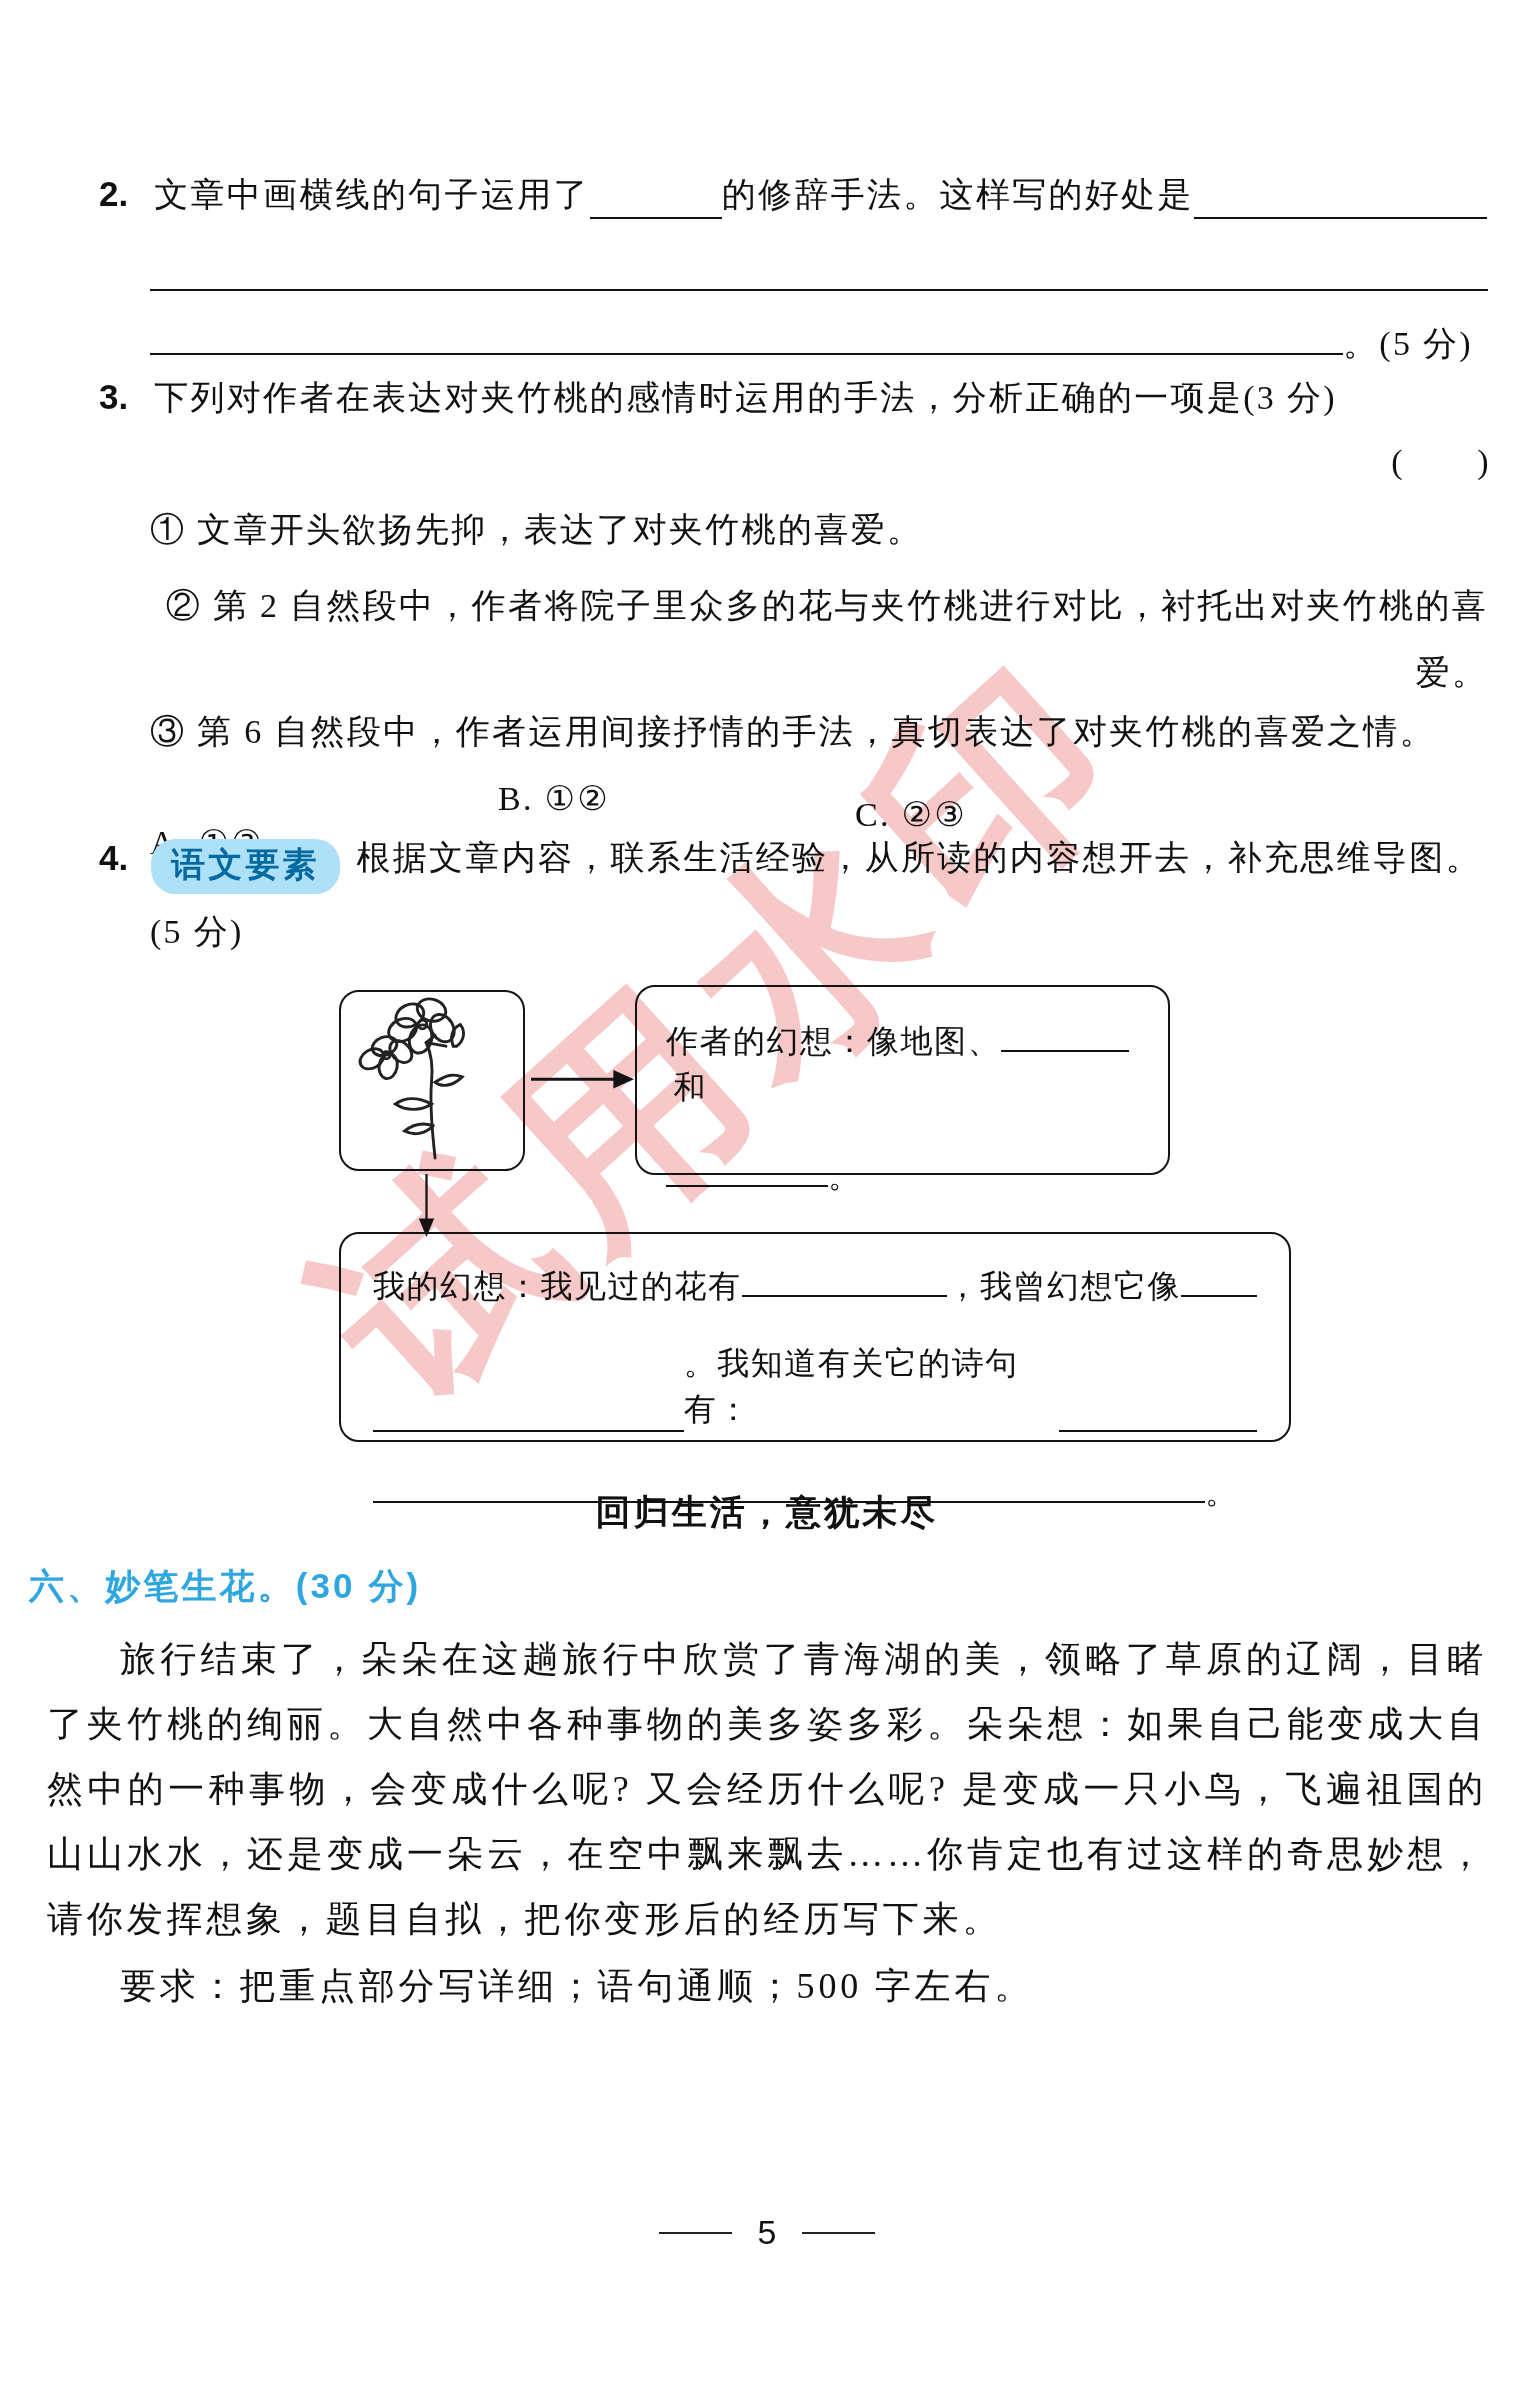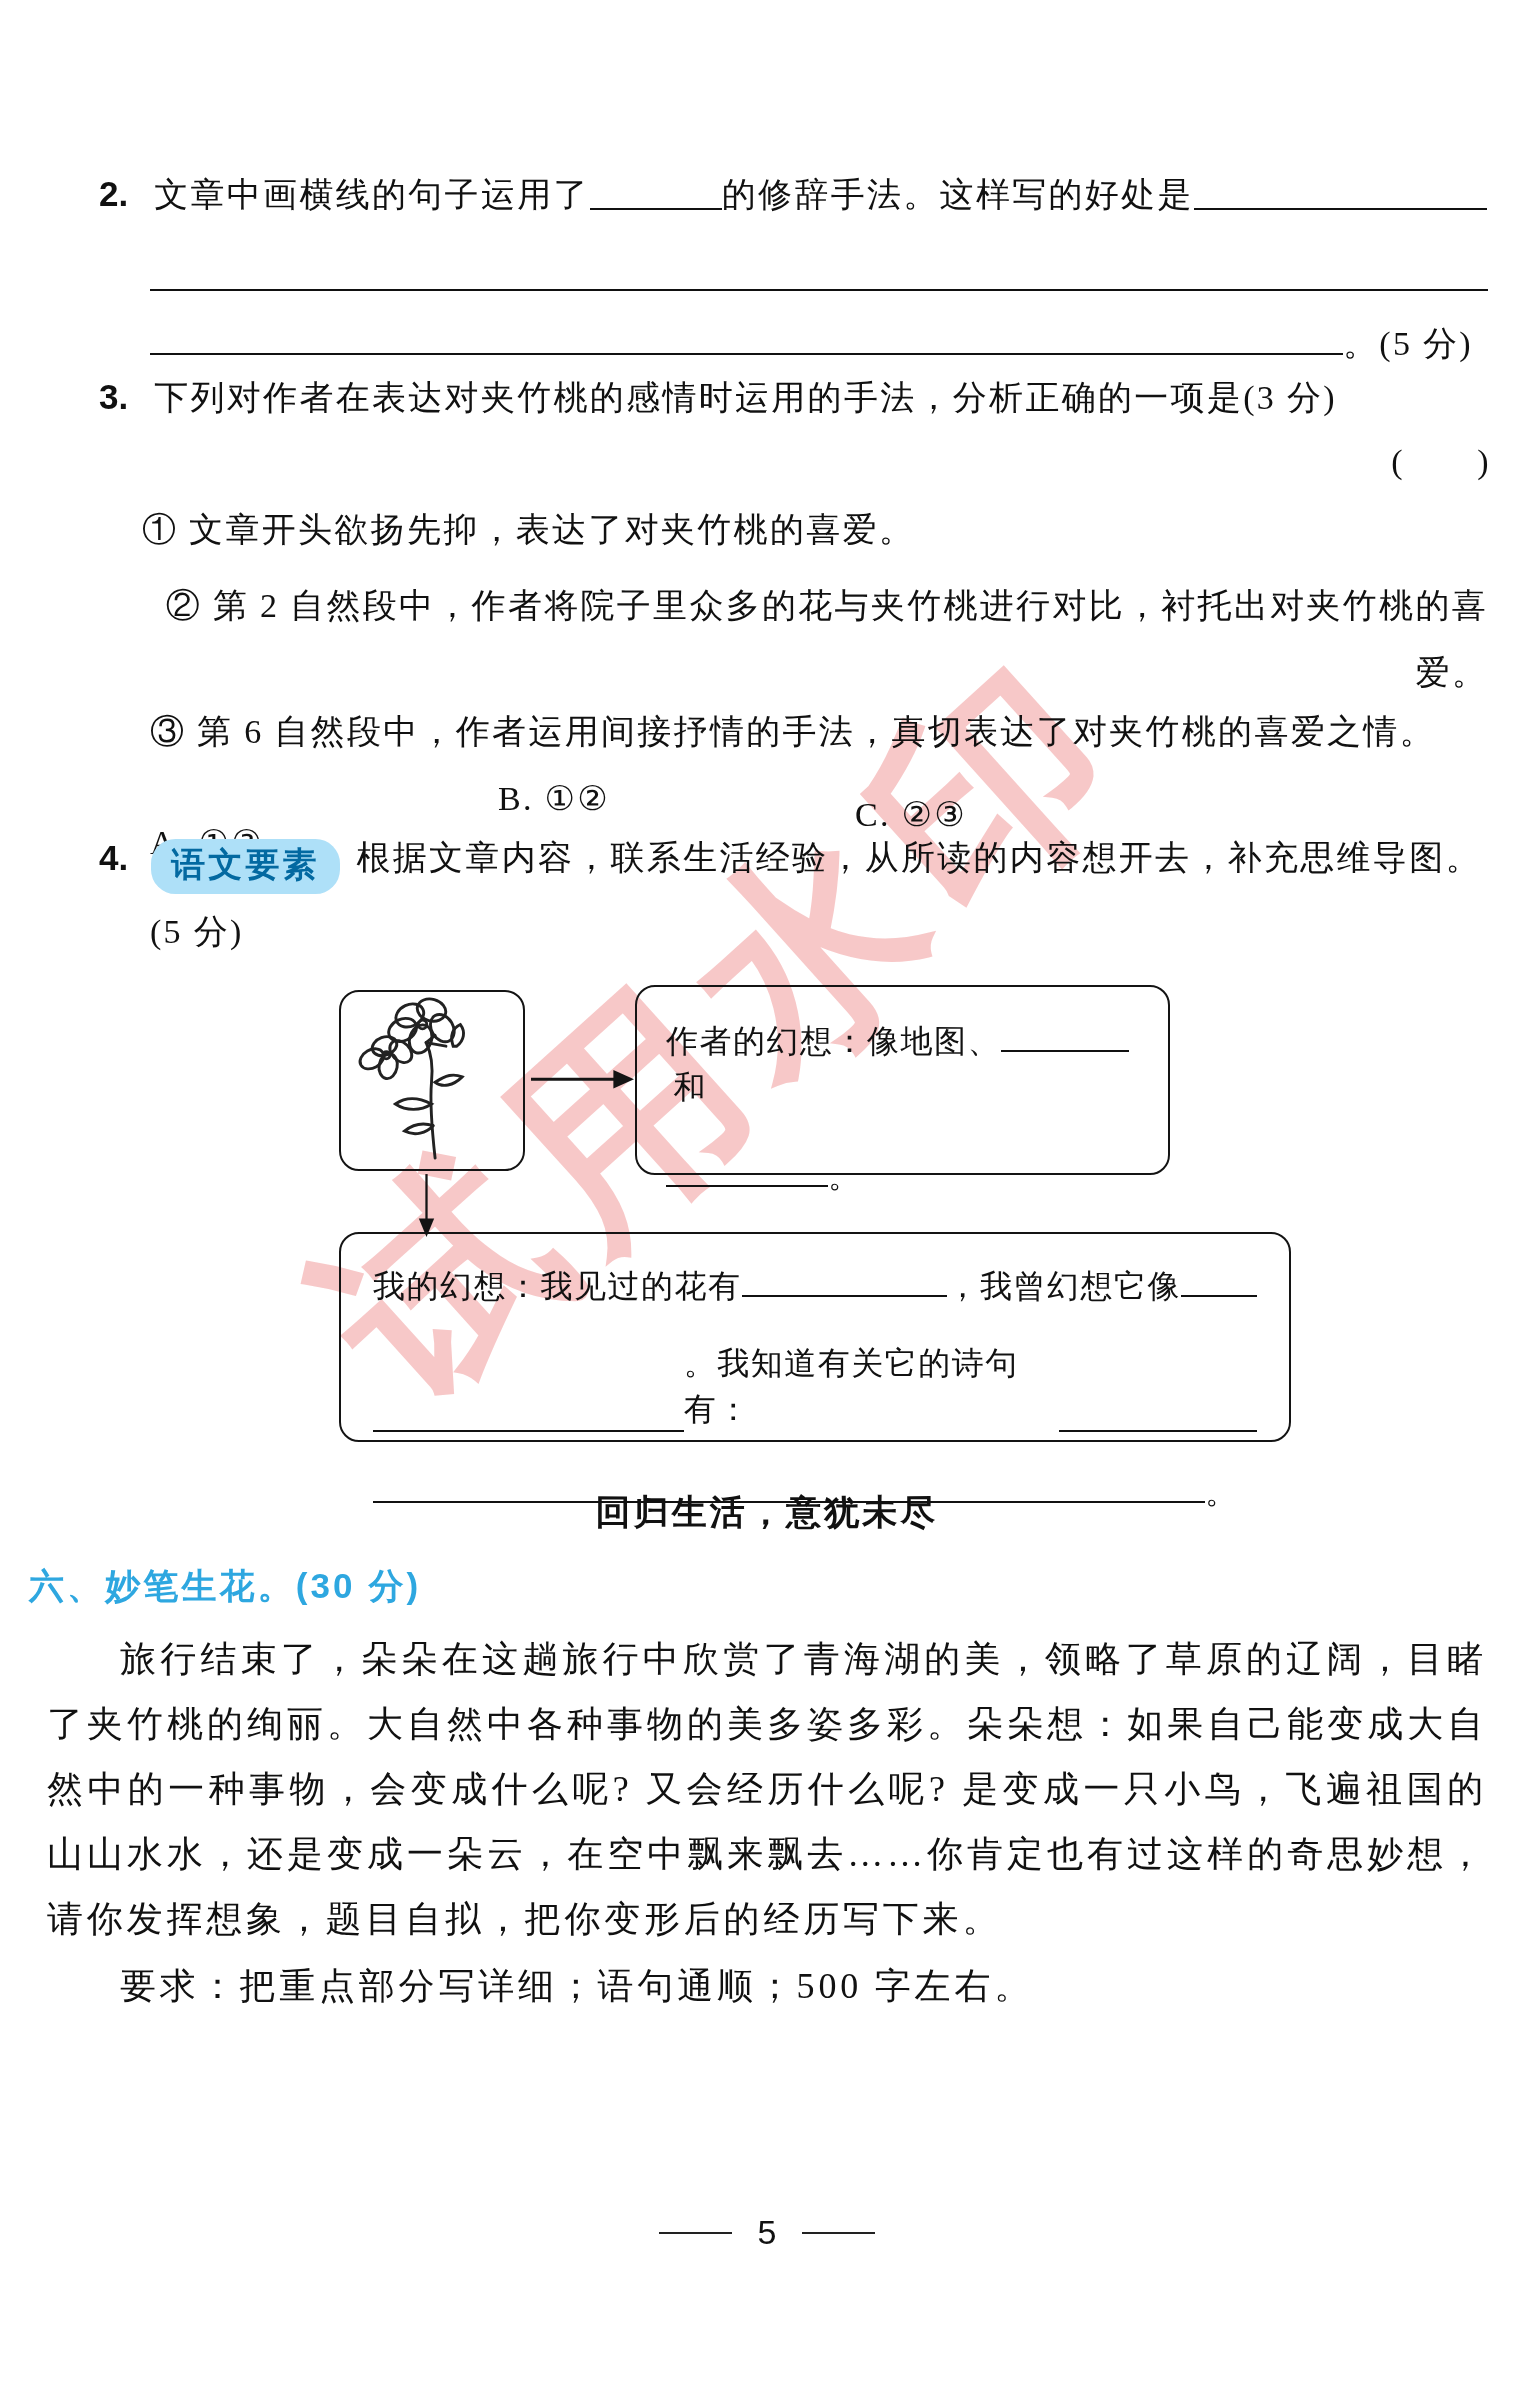--- a/index.html
+++ b/index.html
@@ -92,21 +92,21 @@
 </head>
 <body>
 
 <div class="page">
 
   <div class="watermark">试用水印</div>
 
   <div class="abs" style="left:99px;top:170px;width:1388px;">
     <div class="row-flex">
       <span class="qnum">2.</span>
-      <span class="qtext" style="margin-left:26px;flex:1;display:flex;align-items:flex-start;flex-wrap:nowrap;">
+      <span class="qtext" style="margin-left:26px;flex:1;display:flex;align-items:flex-end;flex-wrap:nowrap;">
         <span>文章中画横线的句子运用了</span>
           <span class="blank" style="width:132px;"></span>
           <span>的修辞手法。这样写的好处是</span>
           <span class="blank fill"></span>
       </span>
     </div>
   </div>
 
   <div class="abs rule" style="left:150px;top:237px;width:1338px;height:52px;"></div>
 
@@ -117,21 +117,21 @@
 
   <div class="abs" style="left:99px;top:373px;width:1388px;">
     <div class="row-flex">
       <span class="qnum">3.</span>
       <span class="qtext" style="margin-left:26px;">下列对作者在表达对夹竹桃的感情时运用的手法，分析正确的一项是(3 分)</span>
     </div>
   </div>
 
   <div class="abs qtext" style="top:437px;right:43px;">(　　)</div>
 
-  <div class="abs qtext" style="left:142px;top:505px;width:1338px;">① 文章开头欲扬先抑，表达了对夹竹桃的喜爱。</div>
+  <div class="abs qtext" style="left:150px;top:505px;width:1338px;">① 文章开头欲扬先抑，表达了对夹竹桃的喜爱。</div>
   <div class="abs qtext" style="left:150px;top:572px;width:1338px;line-height:67px;text-align:right;">② 第 2 自然段中，作者将院子里众多的花与夹竹桃进行对比，衬托出对夹竹桃的喜爱。</div>
   <div class="abs qtext" style="left:150px;top:707px;width:1338px;">③ 第 6 自然段中，作者运用间接抒情的手法，真切表达了对夹竹桃的喜爱之情。</div>
 
   <div class="abs" style="left:0;top:774px;width:1534px;height:49px;">
     <span class="abs qtext" style="left:150px;top:0;margin-top:44px;">A. ①③</span>
     <span class="abs qtext" style="left:498px;top:0;">B. ①②</span>
     <span class="abs qtext" style="left:855px;top:16px;">C. ②③</span>
   </div>
 
   <div class="abs" style="left:99px;top:833px;width:1388px;">

